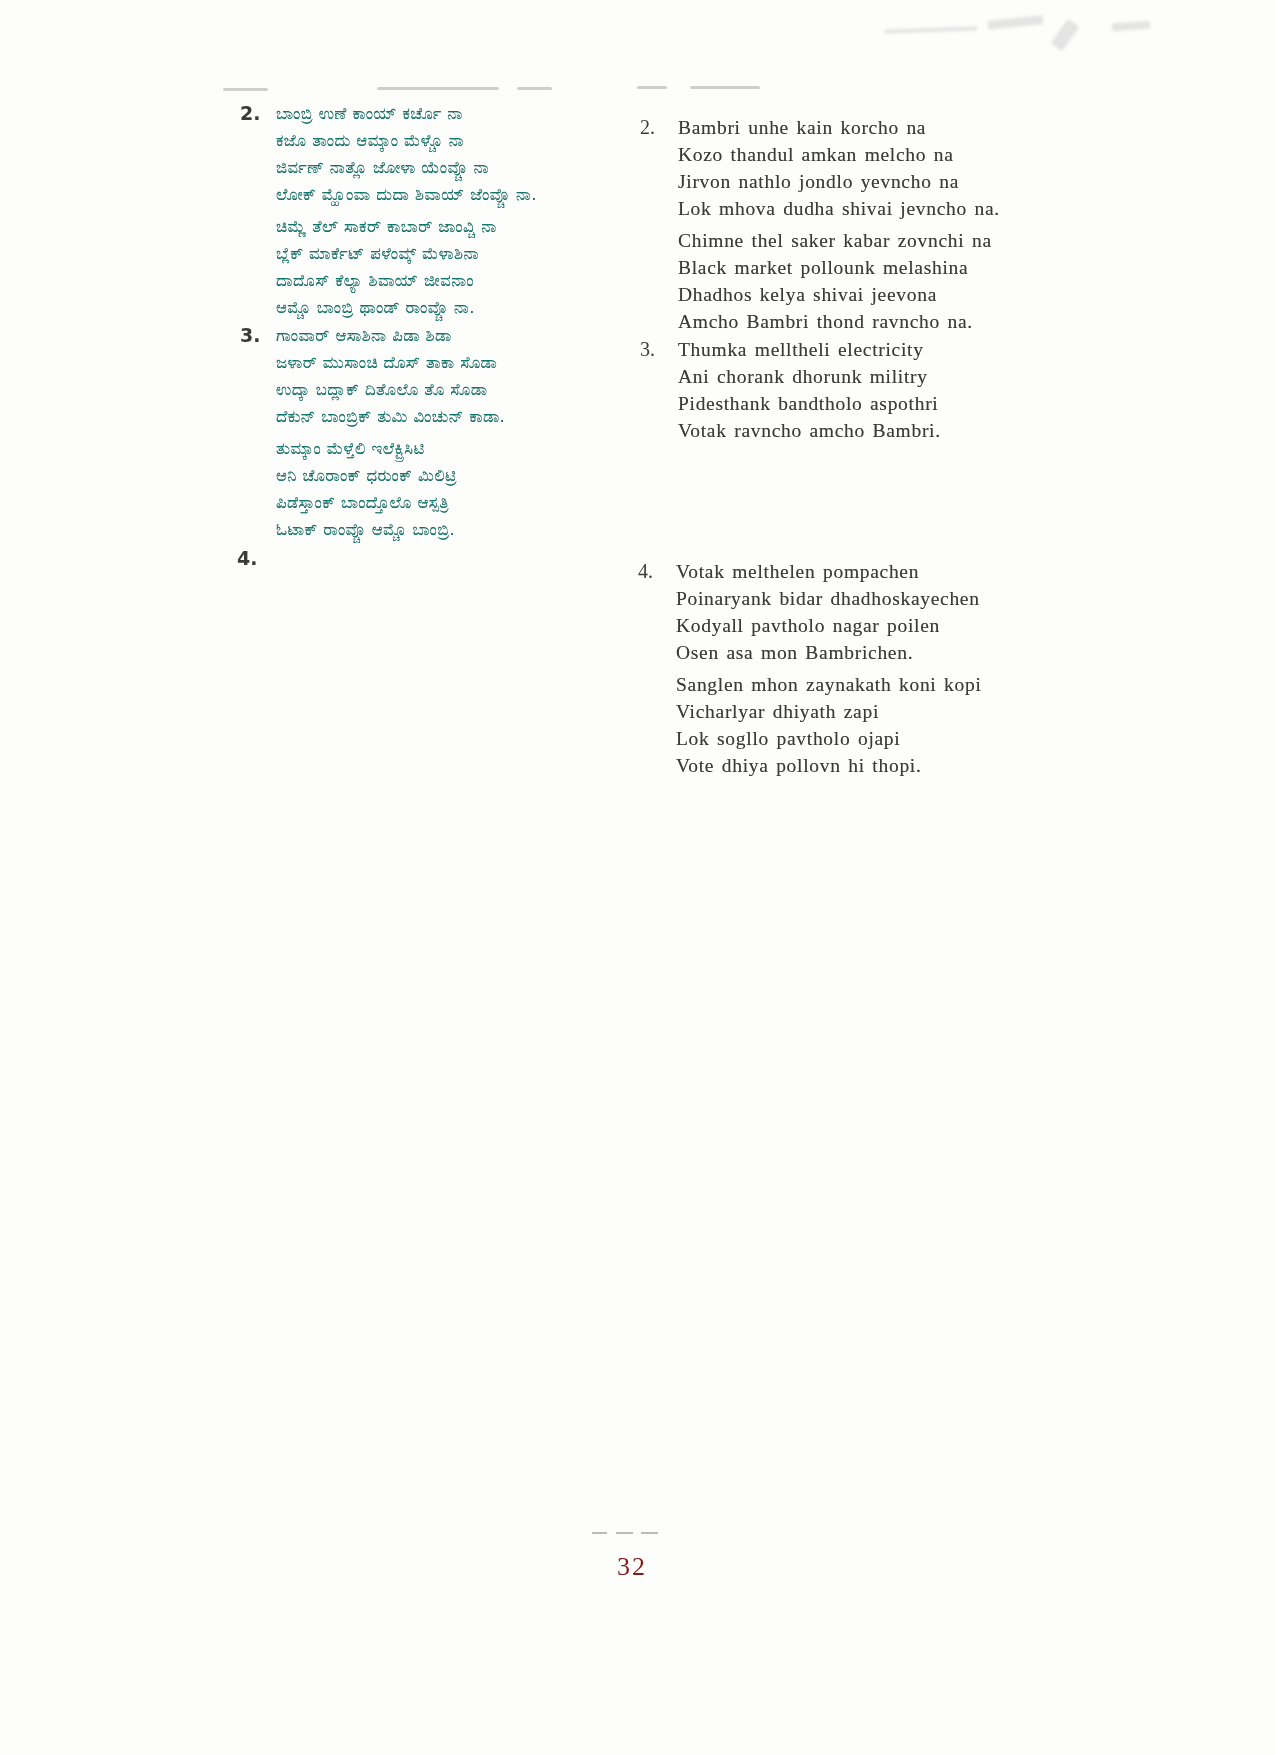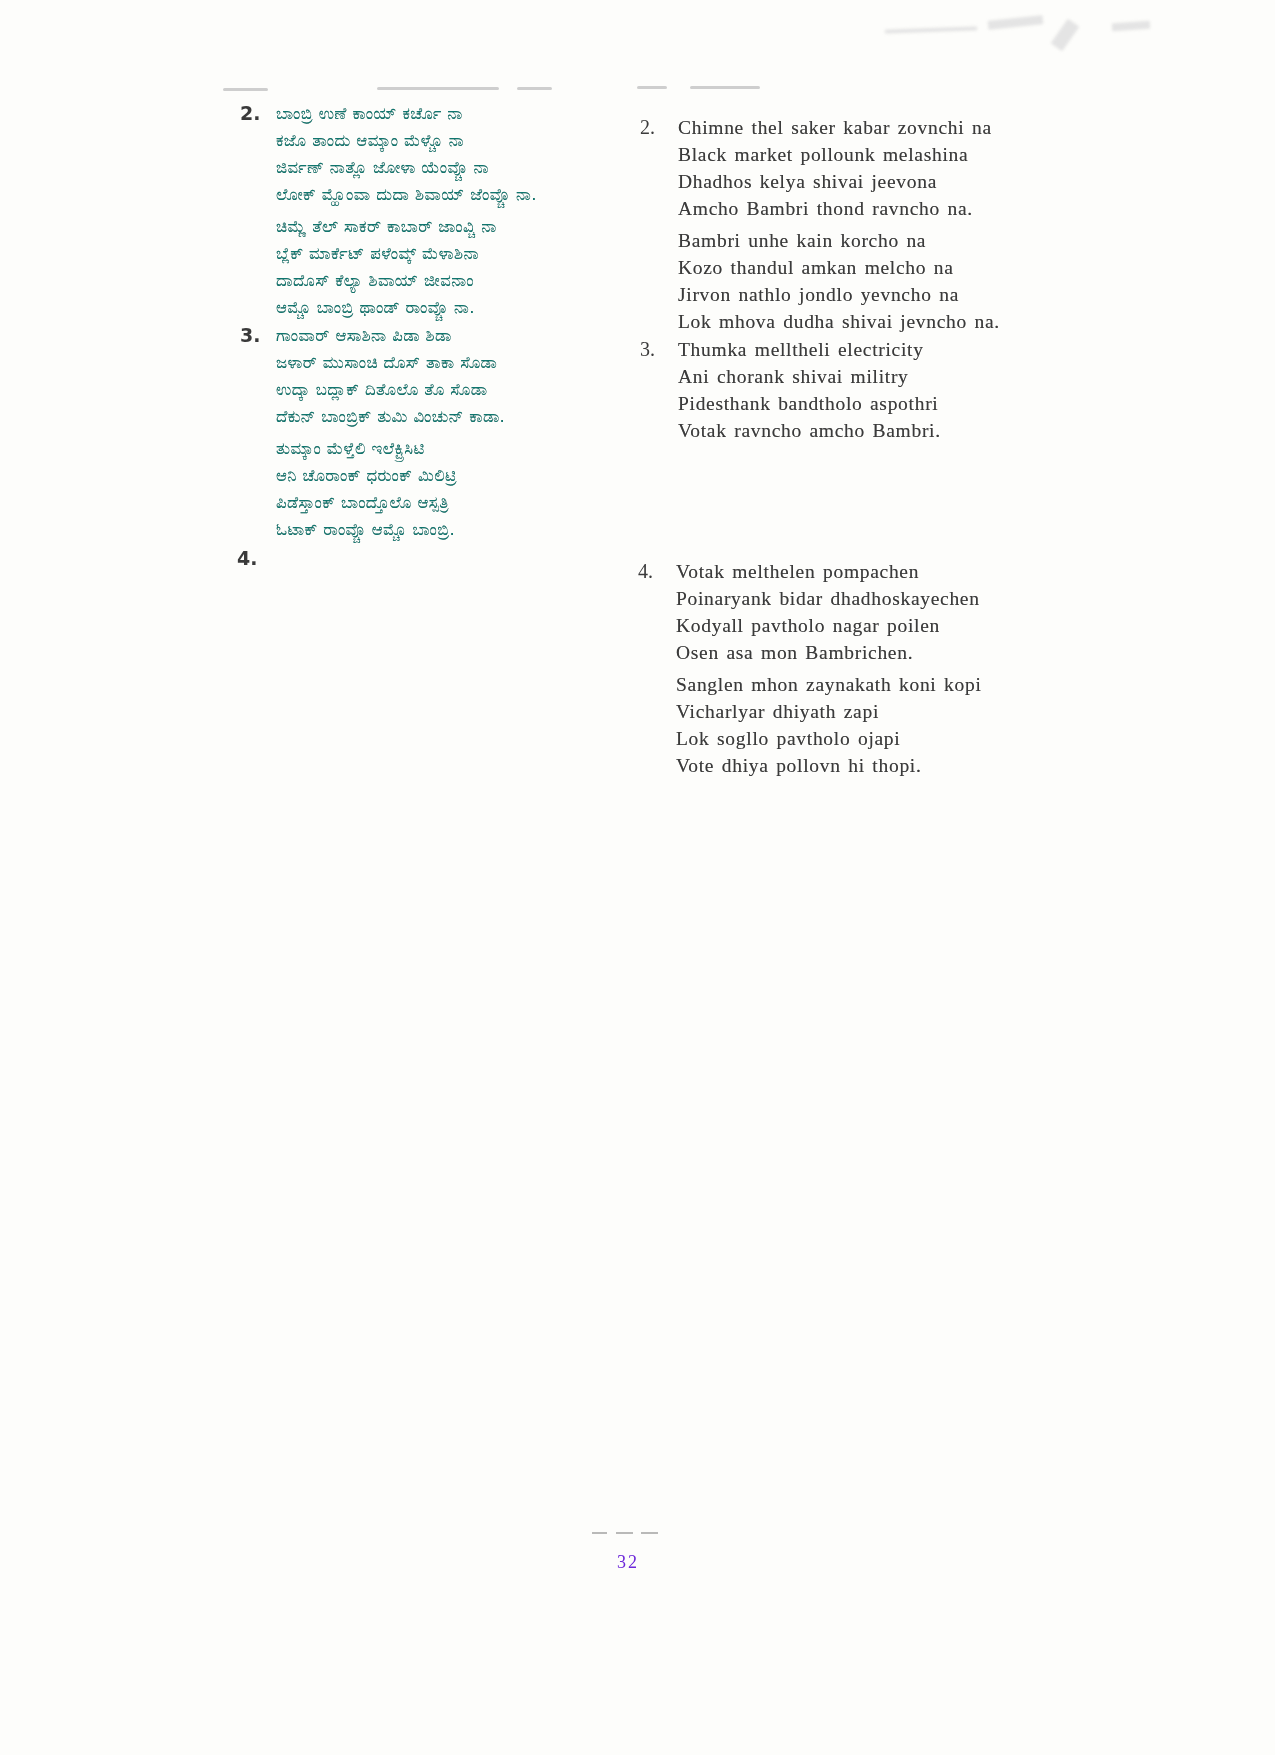--- a/index.html
+++ b/index.html
@@ -46,21 +46,21 @@
   }
   .smudge-mark{
     position:absolute;background:rgba(128,128,134,.20);filter:blur(1.6px);
   }
   .footer-dash{
     position:absolute;top:1532px;height:2px;
     background:rgba(130,130,130,.55);filter:blur(.4px);
   }
   .page-number{
     position:absolute;left:617px;top:1552px;
-    font-family:"Liberation Serif",serif;font-size:18px;color:#6d28d9;
+    font-family:"Liberation Serif",serif;font-size:26px;color:#7f1d1d;
     letter-spacing:2px;
   }
 </style>
 </head>
 <body>
 
 <div class="page">
 
   <div class="smudge-mark" style="left:885px;top:28px;width:92px;height:4px;transform:rotate(-2deg);"></div>
   <div class="smudge-mark" style="left:988px;top:18px;width:55px;height:9px;transform:rotate(-6deg);"></div>
@@ -118,40 +118,40 @@
     </section>
 
   </div>
 
   <div>
 
     <section class="stanza" id="lt-s2">
       <div class="num num-lt">2.</div>
       <div class="lines">
         <div class="quatrain">
+          <div class="lline">Bambri unhe kain korcho na</div>
+          <div class="lline">Kozo thandul amkan melcho na</div>
+          <div class="lline">Jirvon nathlo jondlo yevncho na</div>
+          <div class="lline">Lok mhova dudha shivai jevncho na.</div>
+        </div>
+        <div class="quatrain">
           <div class="lline">Chimne thel saker kabar zovnchi na</div>
           <div class="lline">Black market pollounk melashina</div>
           <div class="lline">Dhadhos kelya shivai jeevona</div>
           <div class="lline">Amcho Bambri thond ravncho na.</div>
-        </div>
-        <div class="quatrain">
-          <div class="lline">Bambri unhe kain korcho na</div>
-          <div class="lline">Kozo thandul amkan melcho na</div>
-          <div class="lline">Jirvon nathlo jondlo yevncho na</div>
-          <div class="lline">Lok mhova dudha shivai jevncho na.</div>
         </div>
       </div>
     </section>
 
     <section class="stanza" id="lt-s3">
       <div class="num num-lt">3.</div>
       <div class="lines">
         <div class="quatrain">
           <div class="lline">Thumka melltheli electricity</div>
-          <div class="lline">Ani chorank shivai militry</div>
+          <div class="lline">Ani chorank dhorunk militry</div>
           <div class="lline">Pidesthank bandtholo aspothri</div>
           <div class="lline">Votak ravncho amcho Bambri.</div>
         </div>
       </div>
     </section>
 
     <section class="stanza" id="lt-s4">
       <div class="num num-lt">4.</div>
       <div class="lines">
         <div class="quatrain">

